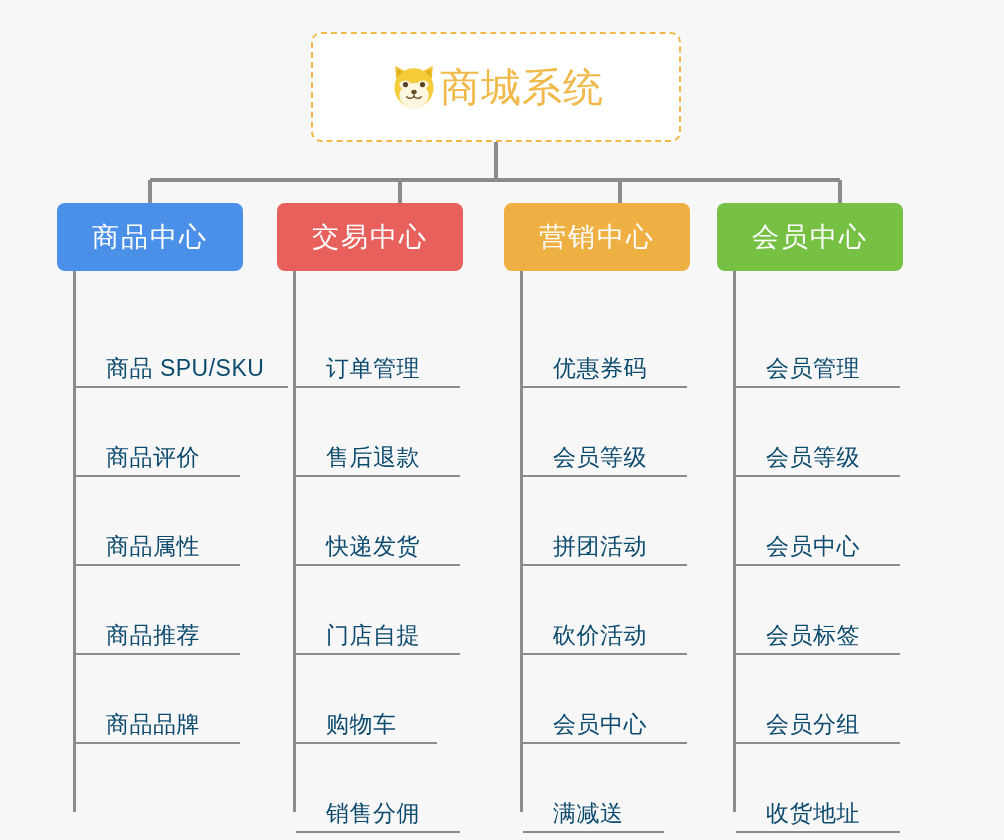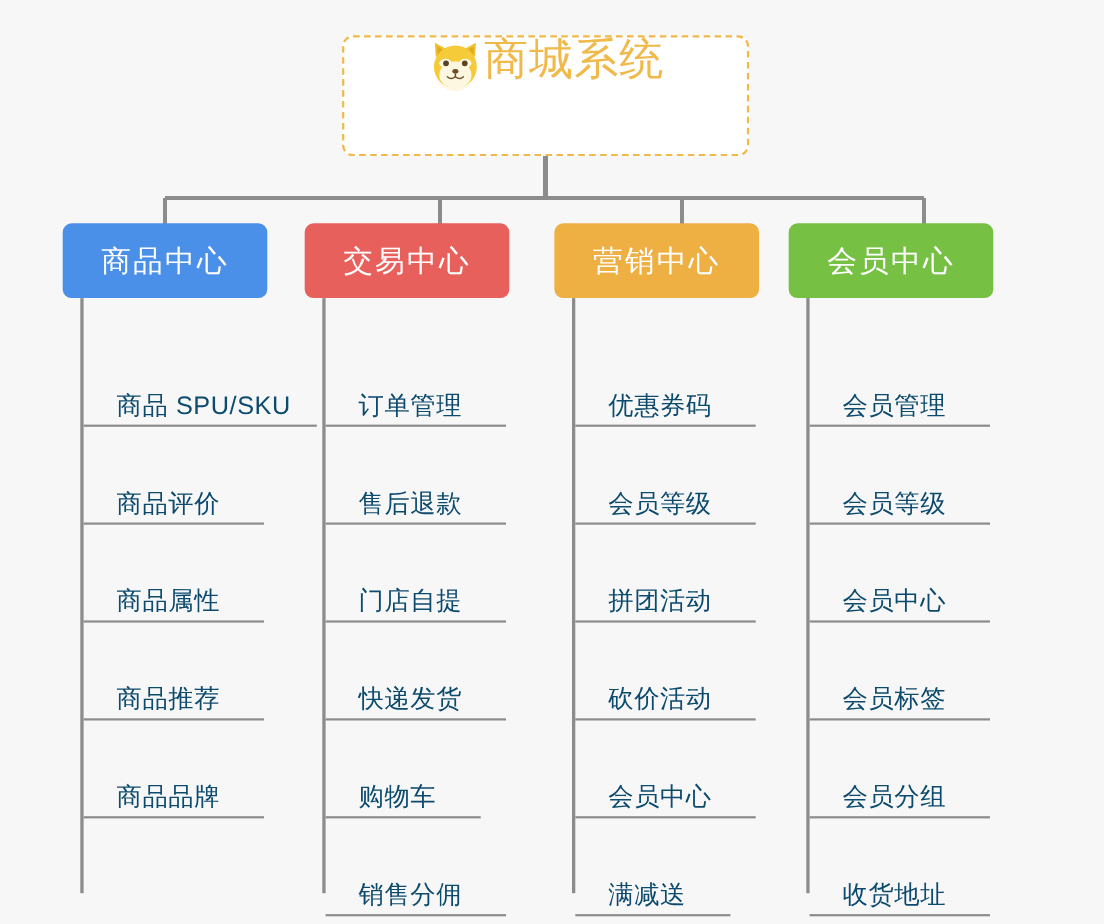--- a/index.html
+++ b/index.html
@@ -24,21 +24,21 @@
   .root-node {
     position: absolute;
     left: 311px;
     top: 32px;
     width: 370px;
     height: 110px;
     background: #ffffff;
     border: 2px dashed #f0b94a;
     border-radius: 10px;
     display: flex;
-    align-items: flex-start;
+    align-items: center;
     justify-content: center;
     gap: 0;
   }
   .root-icon {
     width: 52px;
     height: 52px;
     flex: 0 0 52px;
     display: block;
   }
   .root-title {
@@ -215,25 +215,25 @@
       <div class="leaf-list">
         <div class="leaf-item">
           <span class="leaf-label">订单管理</span>
           <span class="leaf-underline" style="width:164px"></span>
         </div>
         <div class="leaf-item">
           <span class="leaf-label">售后退款</span>
           <span class="leaf-underline" style="width:164px"></span>
         </div>
         <div class="leaf-item">
+          <span class="leaf-label">快递发货</span>
+          <span class="leaf-underline" style="width:164px"></span>
+        </div>
+        <div class="leaf-item">
           <span class="leaf-label">门店自提</span>
-          <span class="leaf-underline" style="width:164px"></span>
-        </div>
-        <div class="leaf-item">
-          <span class="leaf-label">快递发货</span>
           <span class="leaf-underline" style="width:164px"></span>
         </div>
         <div class="leaf-item">
           <span class="leaf-label">购物车</span>
           <span class="leaf-underline" style="width:141px"></span>
         </div>
         <div class="leaf-item">
           <span class="leaf-label">销售分佣</span>
           <span class="leaf-underline" style="width:164px"></span>
         </div>

